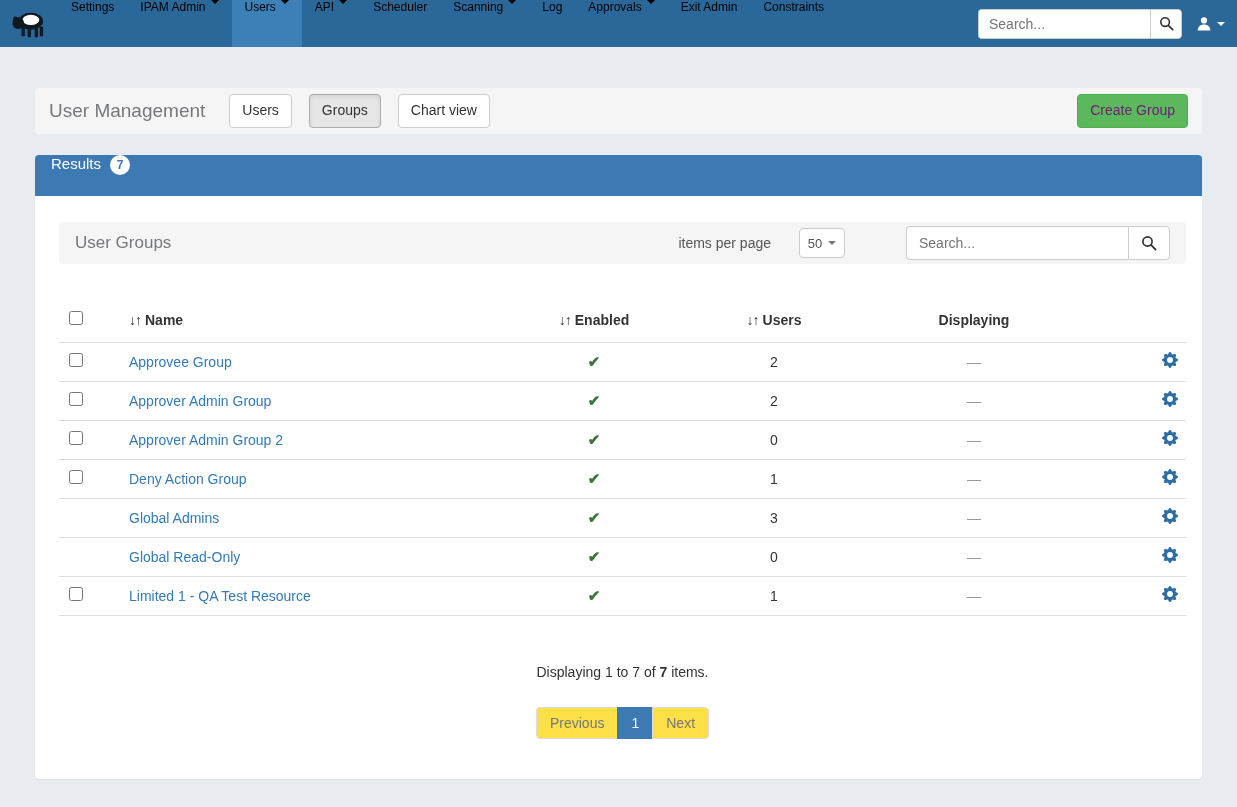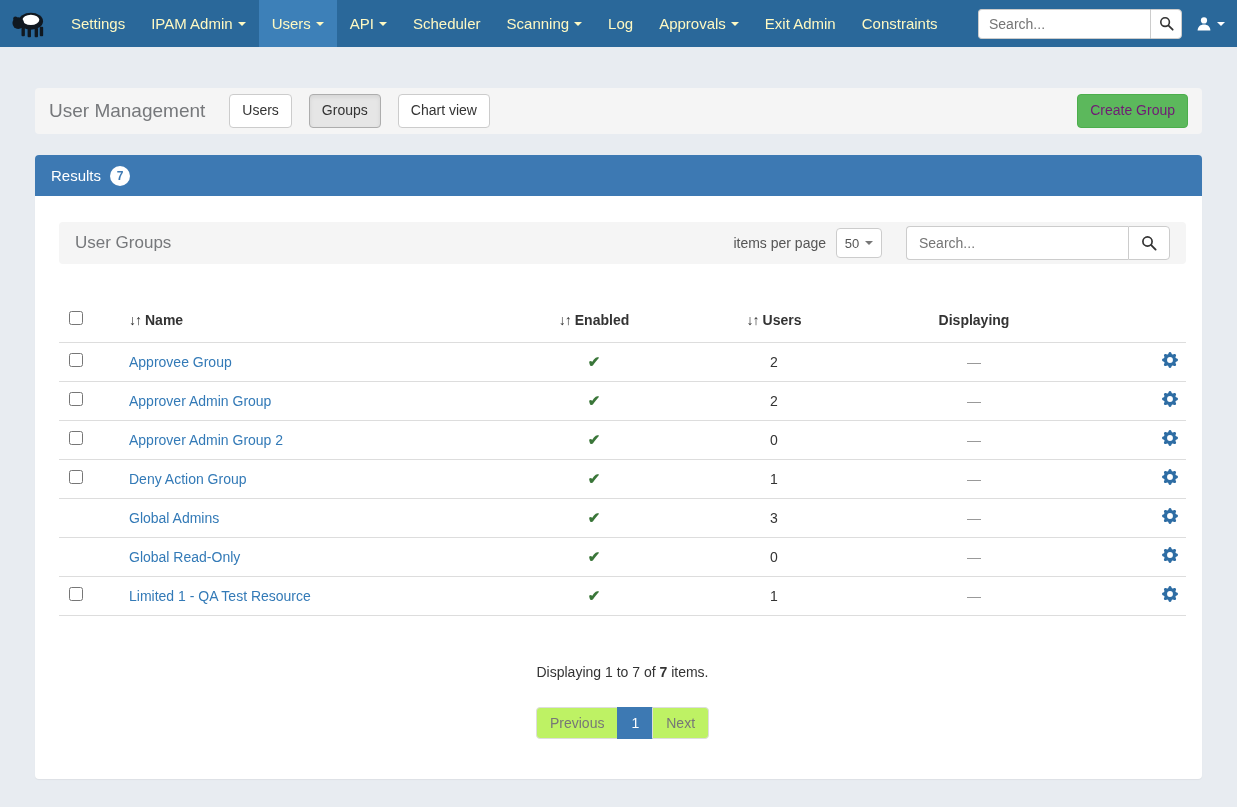--- a/index.html
+++ b/index.html
@@ -11,22 +11,22 @@
     overflow:hidden;
   }
   
   .navbar {
     height:47px; background:#2a689a; display:flex; align-items:stretch;
     color:#fff;
   }
   .brand { width:58px; display:flex; align-items:center; justify-content:center; }
   .nav-items { display:flex; align-items:stretch; list-style:none; }
   .nav-item {
-    display:flex; align-items:center; padding:0 13px; color:#fef9c3;
-    font-size:15px; cursor:pointer; white-space:nowrap; text-decoration:none;
+    display:flex; align-items:flex-start; padding:0 13px; color:#000000;
+    font-size:12px; cursor:pointer; white-space:nowrap; text-decoration:none;
   }
   .nav-item.active { background:#3d80b8; }
   .caret {
     display:inline-block; width:0; height:0; margin-left:5px;
     border-left:4px solid transparent; border-right:4px solid transparent;
     border-top:4px solid currentColor; vertical-align:middle;
   }
   .nav-right { margin-left:auto; display:flex; align-items:center; padding-right:12px; }
   .nav-search { display:flex; height:30px; }
   .nav-search input {
@@ -51,39 +51,39 @@
     display:inline-block; padding:6px 12px; font-size:14px; line-height:1.42857;
     border:1px solid #ccc; border-radius:4px; background:#fff; color:#333;
     cursor:pointer; font-family:"Liberation Sans", sans-serif;
   }
   .view-tabs { display:flex; gap:17px; }
   .btn.active { background:#e6e6e6; border-color:#adadad; box-shadow:inset 0 2px 4px rgba(0,0,0,.08); }
   .btn-success { background:#5cb85c; border-color:#4cae4c; color:#701a75; margin-left:auto; }
   
   .panel { background:#fff; border-radius:4px; overflow:hidden; box-shadow:0 1px 1px rgba(0,0,0,.05); }
   .panel-heading {
-    background:#3d79b3; color:#fff; height:41px; display:flex; align-items:center;
+    background:#3d79b3; color:#fff; height:41px; display:flex; align-items:flex-start;
     padding:0 16px; font-size:15px;
   }
   .badge-count {
     width:20px; height:20px; background:#fff; color:#3d79b3; border-radius:50%;
     font-size:12px; font-weight:bold; text-align:center; line-height:20px; margin-left:9px;
   }
   .panel-body { padding:26px 16px 40px 24px; }
   .table-toolbar {
     background:#f5f5f5; border-radius:4px; height:42px;
     display:flex; align-items:center; padding:0 16px;
   }
   .toolbar-title { font-size:17px; color:#76787b; }
-  .toolbar-right { margin-left:auto; display:flex; align-items:center; }
+  .toolbar-right { margin-left:auto; display:flex; align-items:center;gap:18px; }
   .ipp-label { color:#555; margin-right:10px; }
   .select-box {
     width:46px; height:30px; background:#fff; border:1px solid #ccc; border-radius:4px;
     display:flex; align-items:center; justify-content:center; gap:4px;
-    color:#555; cursor:pointer; margin-right:24px; font-size:13px;
+    color:#555; cursor:pointer; margin-right:43px; font-size:13px;
   }
   .select-box .caret { color:#777; margin-left:2px; }
   .tbl-search { display:flex; height:34px; }
   .tbl-search input {
     width:222px; height:34px; border:1px solid #ccc; border-right:none;
     border-radius:4px 0 0 4px; padding:0 12px; font-size:14px;
     font-family:"Liberation Sans", sans-serif; color:#555; outline:none;
   }
   .tbl-search .search-btn {
     width:42px; height:34px; background:#fff; border:1px solid #ccc;
@@ -104,21 +104,21 @@
   .sort-glyph { font-weight:bold; color:#333; letter-spacing:-1px; margin-right:4px; }
   a.group-link { color:#337ab7; text-decoration:none; }
   .check { color:#3a7639; font-size:15px; font-weight:bold; }
   .dash { color:#999; }
   .gear-btn { display:inline-block; width:16px; height:16px; cursor:pointer; }
   input[type="checkbox"] { width:14px; height:14px; cursor:pointer; }
   
   .summary { text-align:center; margin-top:48px; font-size:14px; color:#333; }
   .pager { display:flex; justify-content:center; margin-top:27px; }
   .pager .pg {
-    padding:7px 13px; background:#bef264; border:1px solid #ddd; color:#777;
+    padding:7px 13px; background:#fde047; border:1px solid #ddd; color:#777;
     cursor:pointer; font-size:14px; margin-left:-1px;
   }
   .pager .pg:first-child { border-radius:4px 0 0 4px; margin-left:0; }
   .pager .pg:last-child { border-radius:0 4px 4px 0; }
   .pager .pg.current { background:#3d79b3; border-color:#3d79b3; color:#fff; }
   svg.defs-only { position:absolute; width:0; height:0; }
 </style>
 </head>
 <body>
 

